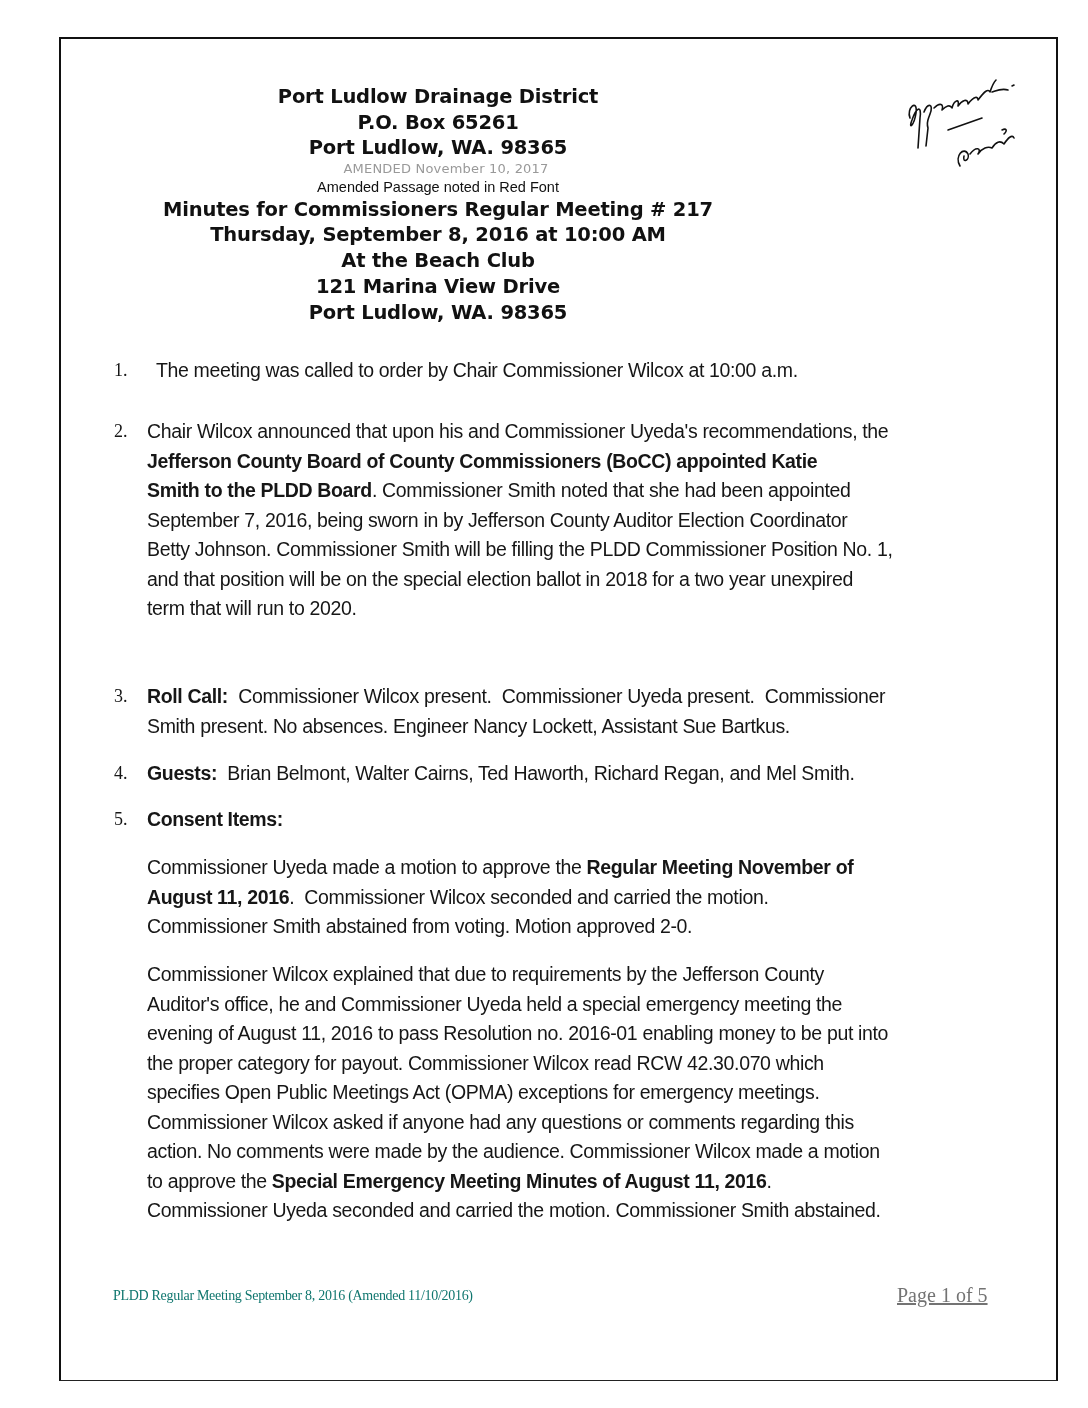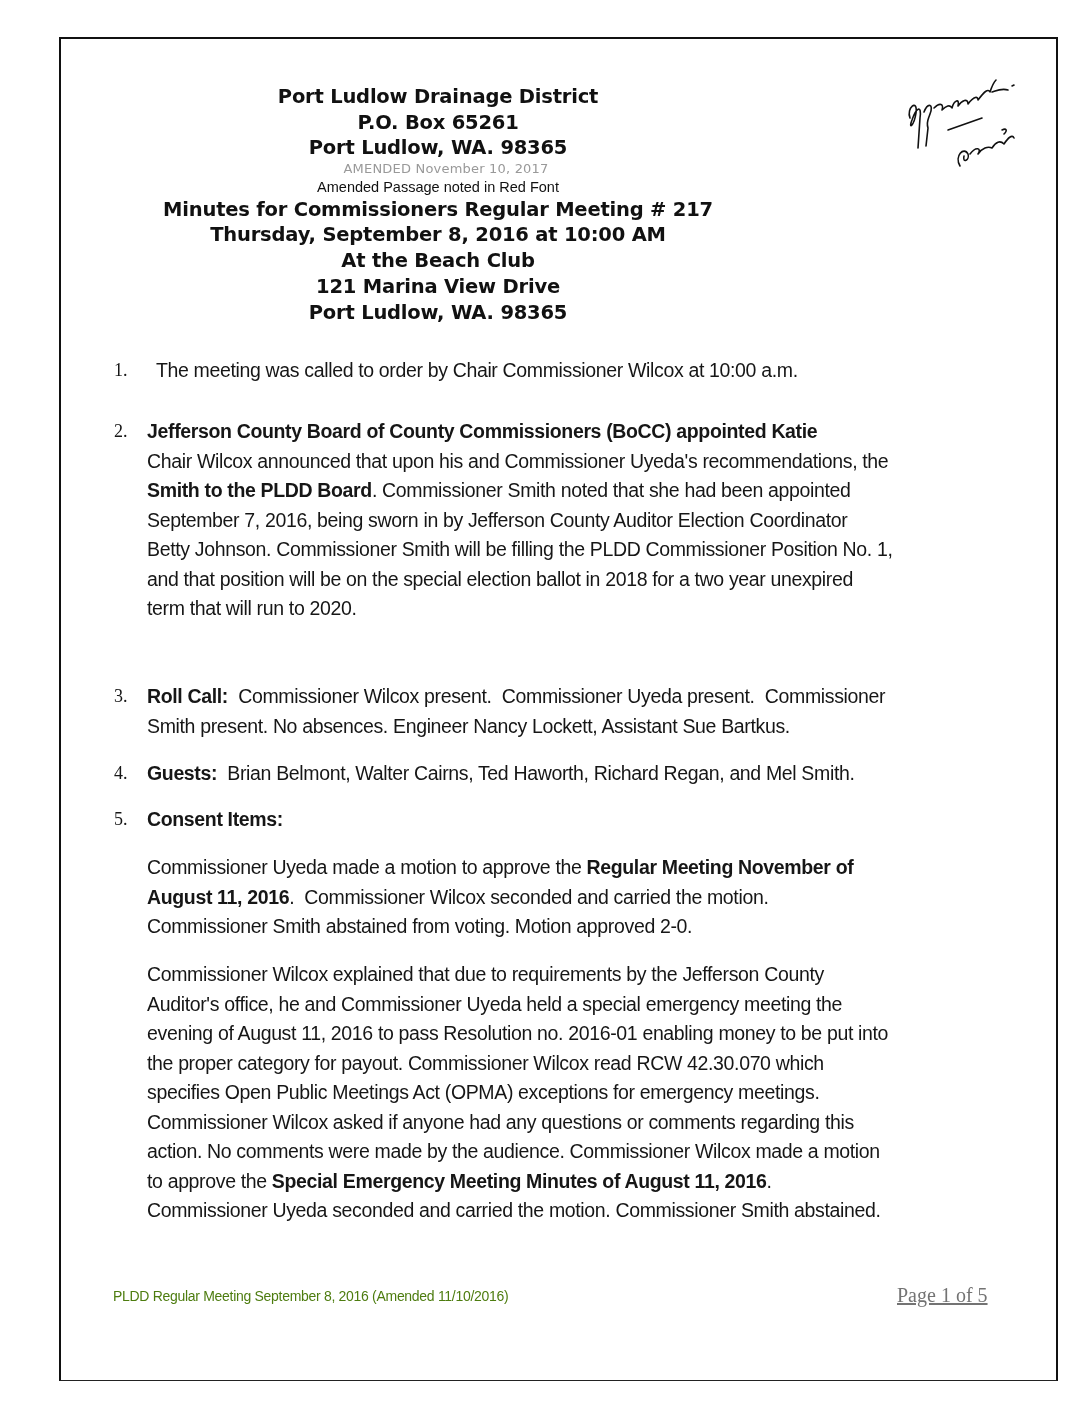--- a/index.html
+++ b/index.html
@@ -17,21 +17,21 @@
   .h-title { font-weight: bold; font-size: 19.5px; line-height: 25.8px; letter-spacing: -0.2px; }
   .hand {
     position: absolute; left: 898px; top: 68px; width: 150px; height: 110px;
   }
   .body { position: absolute; left: 0; top: 0; width: 1088px; font-family: "Liberation Sans", sans-serif; font-size: 19.5px; color: #161616; }
   .item { position: absolute; left: 0; width: 1088px; }
   .num { position: absolute; left: 114px; font-family: "Liberation Serif", serif; font-size: 18px; }
   .txt { position: absolute; left: 147px; width: 860px; line-height: 29.5px; letter-spacing: -0.35px; }
   .txt b { font-weight: bold; }
   .line { white-space: nowrap; display: block; }
-  .footer-left { position: absolute; left: 113px; top: 1288px; font-family: Liberation Sans, sans-serif; font-size: 14px; color: #4d7c0f; letter-spacing: -0.3px; }
+  .footer-left { position: absolute; left: 113px; top: 1288px; font-family: Liberation Serif, serif; font-size: 14px; color: #0f766e; letter-spacing: -0.3px; }
   .footer-right { position: absolute; left: 897px; top: 1284px; font-family: "Liberation Serif", serif; font-size: 20px; color: #737373; text-decoration: underline; }
 </style>
 </head>
 <body>
 
 <div class="frame"></div>
 
 <div class="header">
   <div class="h-big">Port Ludlow Drainage District</div>
   <div class="h-big">P.O. Box 65261</div>
@@ -62,22 +62,22 @@
   <div class="item" style="top:356px;">
     <span class="num" style="top:4px;">1.</span>
     <div class="txt" style="left:156px;">
       <span class="line">The meeting was called to order by Chair Commissioner Wilcox at 10:00 a.m.</span>
     </div>
   </div>
 
   <div class="item" style="top:417px;">
     <span class="num" style="top:4px;">2.</span>
     <div class="txt">
+      <span class="line">Chair Wilcox announced that upon his and Commissioner Uyeda's recommendations, the</span>
       <span class="line"><b>Jefferson County Board of County Commissioners (BoCC) appointed Katie</b></span>
-      <span class="line">Chair Wilcox announced that upon his and Commissioner Uyeda's recommendations, the</span>
       <span class="line"><b>Smith to the PLDD Board</b><span>.  Commissioner Smith noted that she had been appointed</span></span>
       <span class="line">September 7, 2016, being sworn in by Jefferson County Auditor Election Coordinator</span>
       <span class="line">Betty Johnson.  Commissioner Smith will be filling the PLDD Commissioner Position No. 1,</span>
       <span class="line">and that position will be on the special election ballot in 2018 for a two year unexpired</span>
       <span class="line">term that will run to 2020.</span>
     </div>
   </div>
 
   <div class="item" style="top:682px;">
     <span class="num" style="top:4px;">3.</span>

